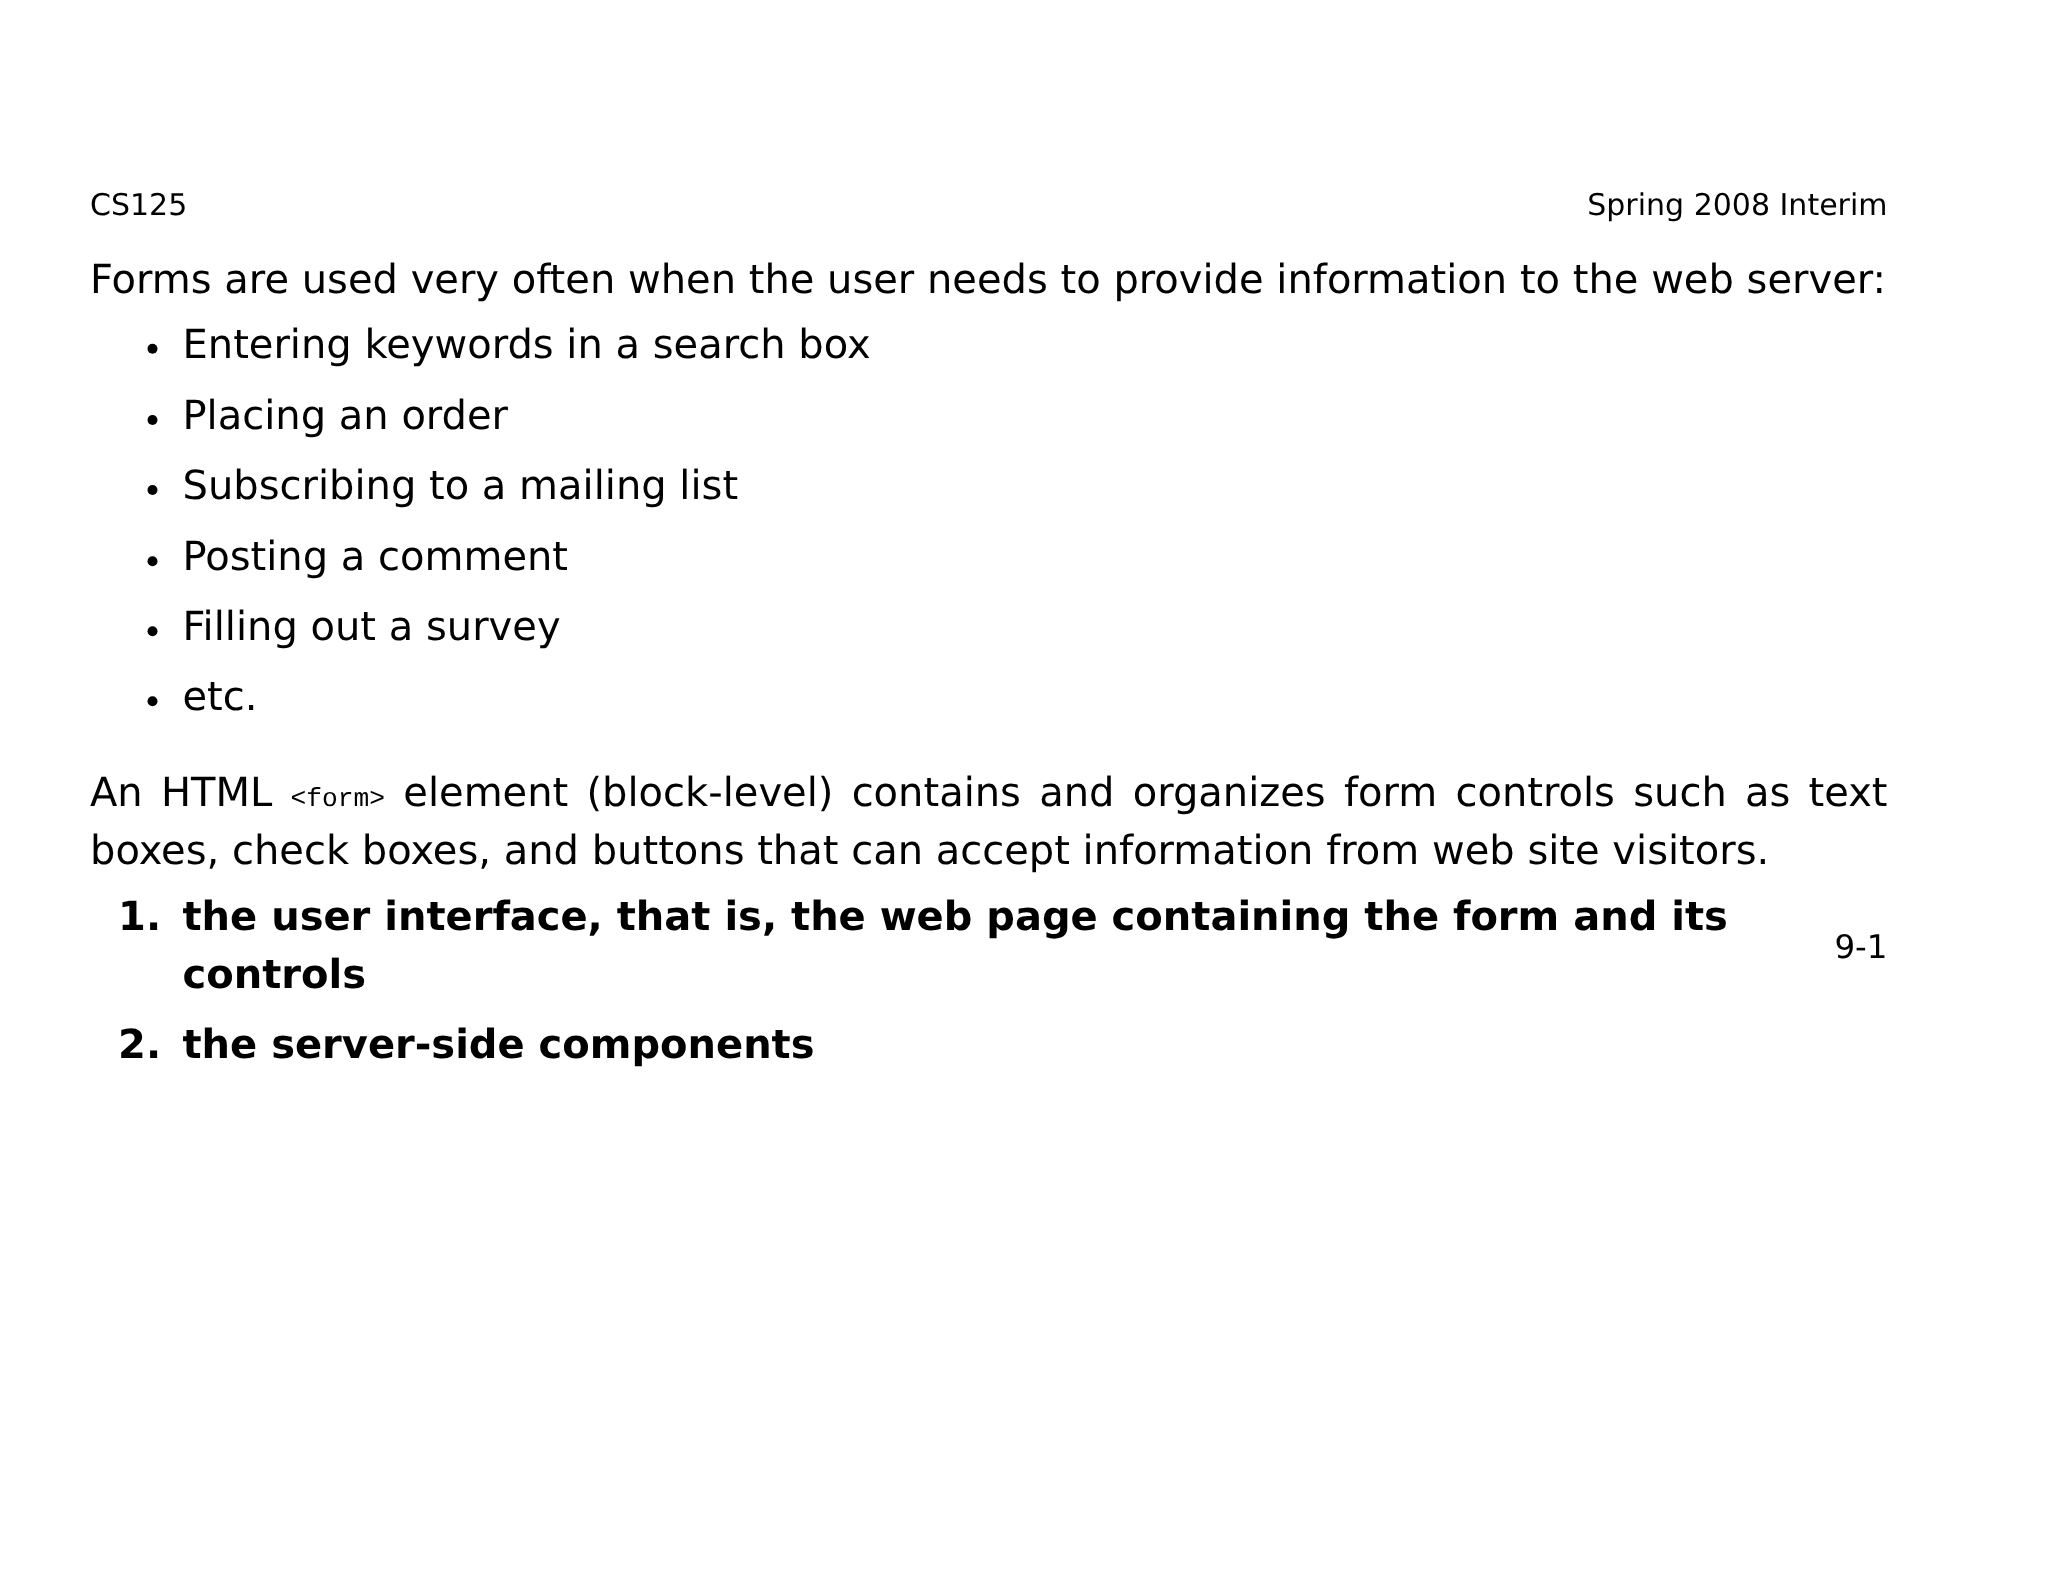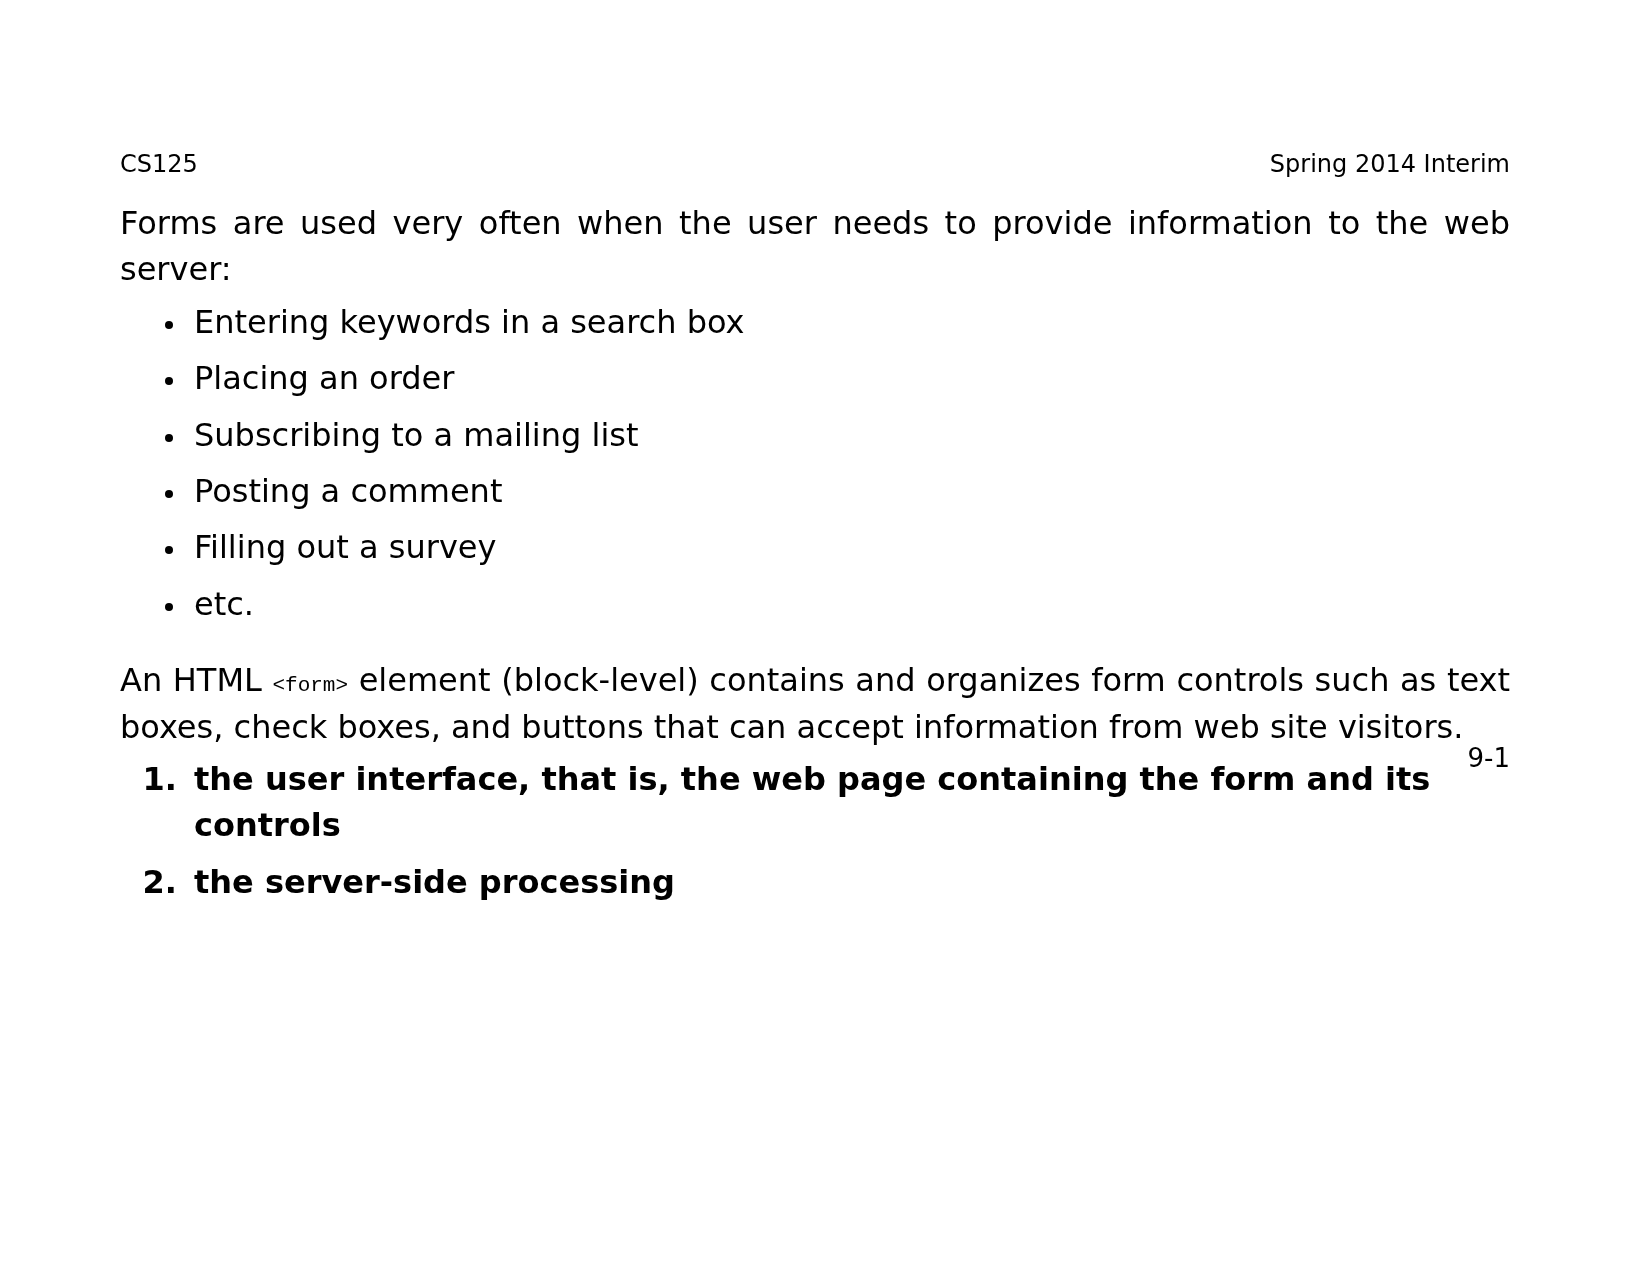--- a/index.html
+++ b/index.html
@@ -8,21 +8,21 @@
     width: 1650px;
     height: 1275px;
     background: #ffffff;
     color: #000000;
     font-family: "Trebuchet MS", "Lucida Sans", "DejaVu Sans", "Segoe UI", Arial, sans-serif;
   }
   .page {
     box-sizing: border-box;
     width: 1650px;
     height: 897px;
-    padding: 150px 140px 60px 120px;
+    padding: 150px 140px 60px 72px;
     position: relative;
   }
   .hdr {
     display: flex;
     justify-content: space-between;
     font-size: 24px;
     margin-bottom: 22px;
   }
   .title {
     text-align: center;
@@ -78,21 +78,21 @@
     font-size: 26px;
   }
 </style>
 </head>
 <body>
 
 <div class="page">
 
   <div class="hdr">
     <span>CS125</span>
-    <span>Spring 2014 Interim</span>
+    <span>Spring 2008 Interim</span>
   </div>
 
 
   <div class="body">
 
     <p>Forms are used very often when the user needs to provide information to the web server:</p>
 
     <ul class="bullets">
       <li>Entering keywords in a search box</li>
       <li>Placing an order</li>
@@ -102,20 +102,20 @@
       <li>etc.</li>
     </ul>
 
     <p class="para2">
       <span>An HTML </span><code class="tt">&lt;form&gt;</code><span> element (block-level) contains and organizes </span><b>form controls</b><span> such as text boxes, check boxes, and buttons that can accept information from web site visitors.</span>
     </p>
 
 
     <ol class="nums">
       <li>the user interface, that is, the web page containing the form and its controls</li>
-      <li>the server-side processing</li>
+      <li>the server-side components</li>
     </ol>
 
   </div>
 
   <div class="pagenum">9-1</div>
 
 </div>
 
 </body></html>

